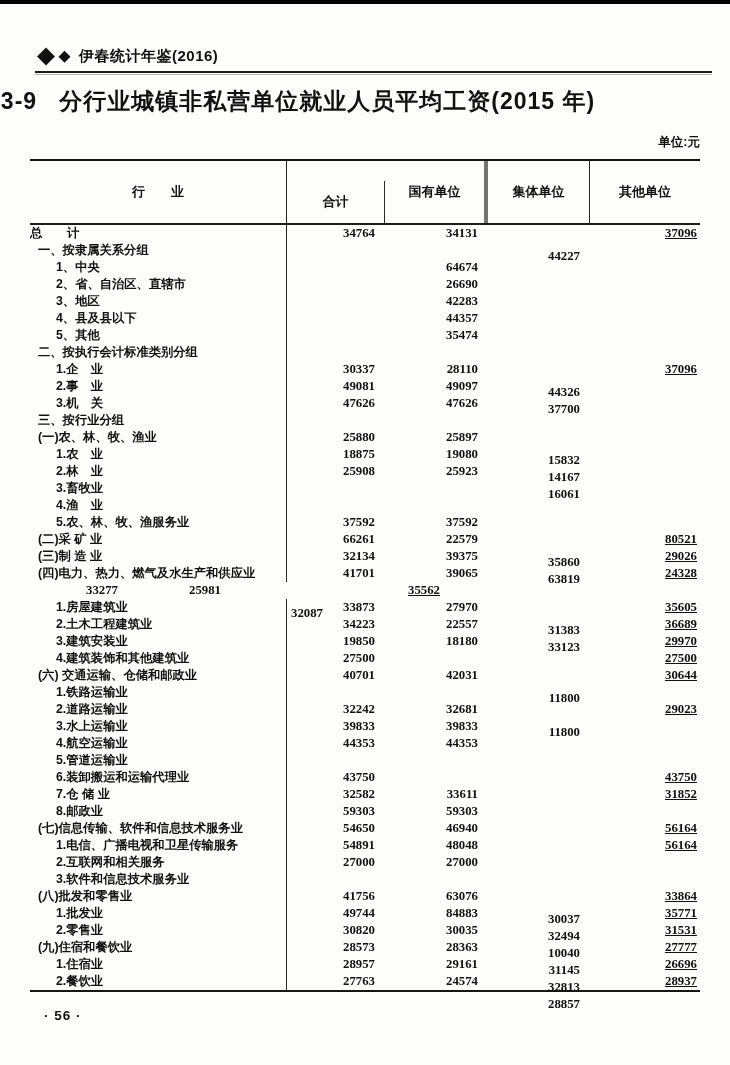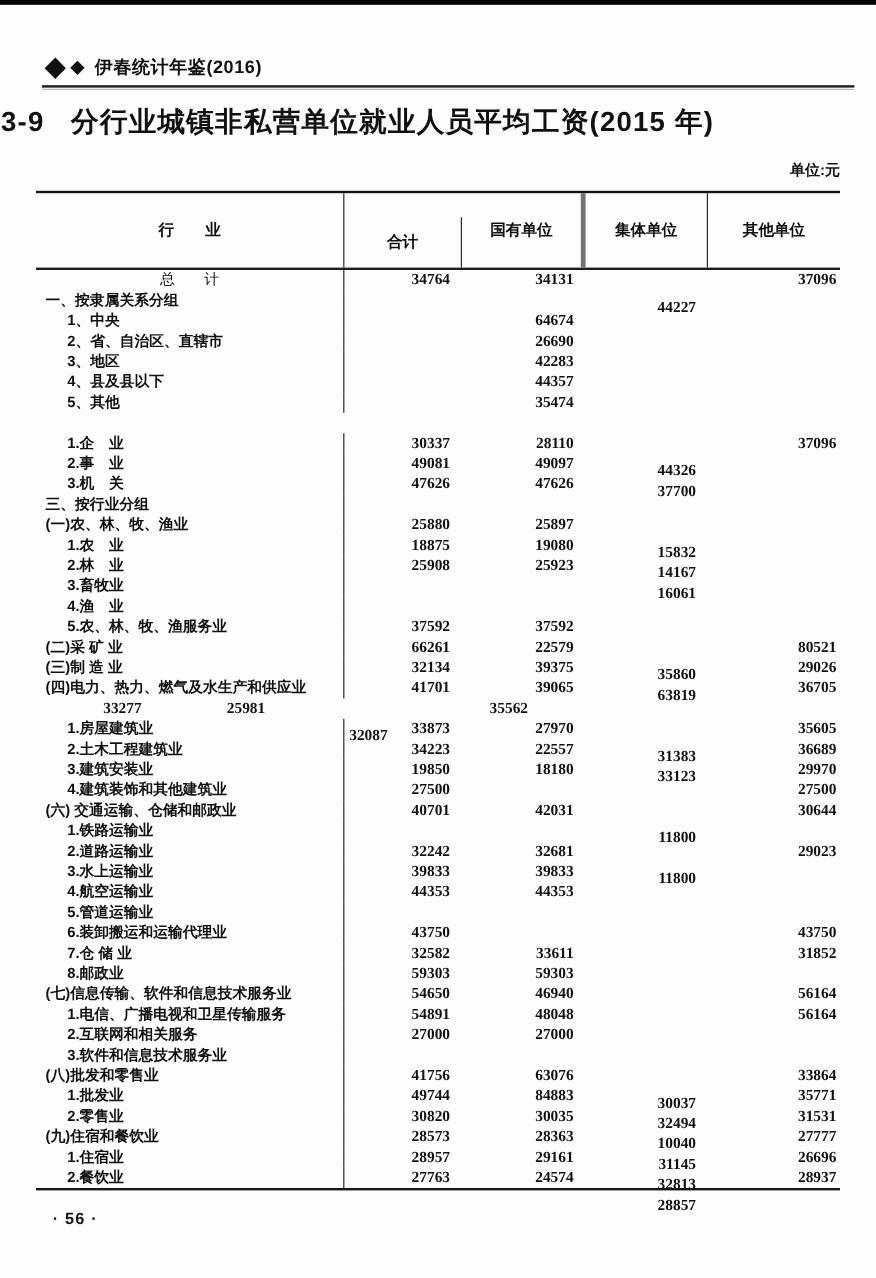--- a/index.html
+++ b/index.html
@@ -63,31 +63,31 @@
   .tbody{}
   .trow{display:flex;height:17px;line-height:17px;}
   .c-label{
     width:257px;box-sizing:border-box;
     border-right:1px solid #2a2a2a;
     padding-left:8px;
     font-size:12.3px;font-weight:600;
     white-space:pre;overflow:hidden;
   }
   .trow.sub .c-label{padding-left:26px;}
-  .trow.total .c-label{padding-left:0;text-align:center;font-weight:400;}
+  .trow.total .c-label{padding-left:0;text-align:left;font-weight:700;}
   .c-val{
     box-sizing:border-box;text-align:right;
     font-family:"Liberation Serif",serif;
     font-size:12.8px;font-weight:700;
     white-space:pre;
   }
   .c-val.c0{width:98px;padding-right:10px;}
   .c-val.c1{width:103px;padding-right:10px;}
   .c-val.c2{width:102px;padding-right:10px;margin-top:23px;}
-  .c-val.c3{width:110px;padding-right:3px;}
+  .c-val.c3{width:110px;padding-right:3px;text-decoration:underline;}
   .page-number{
     position:absolute;top:1008px;left:44px;
     font-size:13.5px;font-weight:600;letter-spacing:1px;
   }
 </style>
 </head>
 <body>
 
 <div class="page">
   <div class="scan-edge-top"></div>
@@ -155,20 +155,21 @@
           <div class="c-val c3"></div>
         </div>
         <div class="trow sub">
           <div class="c-label">5、其他</div>
           <div class="c-val c0"></div>
           <div class="c-val c1">35474</div>
           <div class="c-val c2"></div>
           <div class="c-val c3"></div>
         </div>
         <div class="trow group">
+          <div class="c-label">二、按执行会计标准类别分组</div>
           <div class="c-val c0"></div>
           <div class="c-val c1"></div>
           <div class="c-val c2"></div>
           <div class="c-val c3"></div>
         </div>
         <div class="trow sub">
           <div class="c-label">1.企　业</div>
           <div class="c-val c0">30337</div>
           <div class="c-val c1">28110</div>
           <div class="c-val c2">44326</div>
@@ -249,21 +250,21 @@
           <div class="c-val c0">32134</div>
           <div class="c-val c1">39375</div>
           <div class="c-val c2">63819</div>
           <div class="c-val c3">29026</div>
         </div>
         <div class="trow group">
           <div class="c-label">(四)电力、热力、燃气及水生产和供应业</div>
           <div class="c-val c0">41701</div>
           <div class="c-val c1">39065</div>
           <div class="c-val c2"></div>
-          <div class="c-val c3">36705</div>
+          <div class="c-val c3">24328</div>
         </div>
         <div class="trow group">
           <div class="c-val c0">33277</div>
           <div class="c-val c1">25981</div>
           <div class="c-val c2">32087</div>
           <div class="c-val c3">35562</div>
         </div>
         <div class="trow sub">
           <div class="c-label">1.房屋建筑业</div>
           <div class="c-val c0">33873</div>

